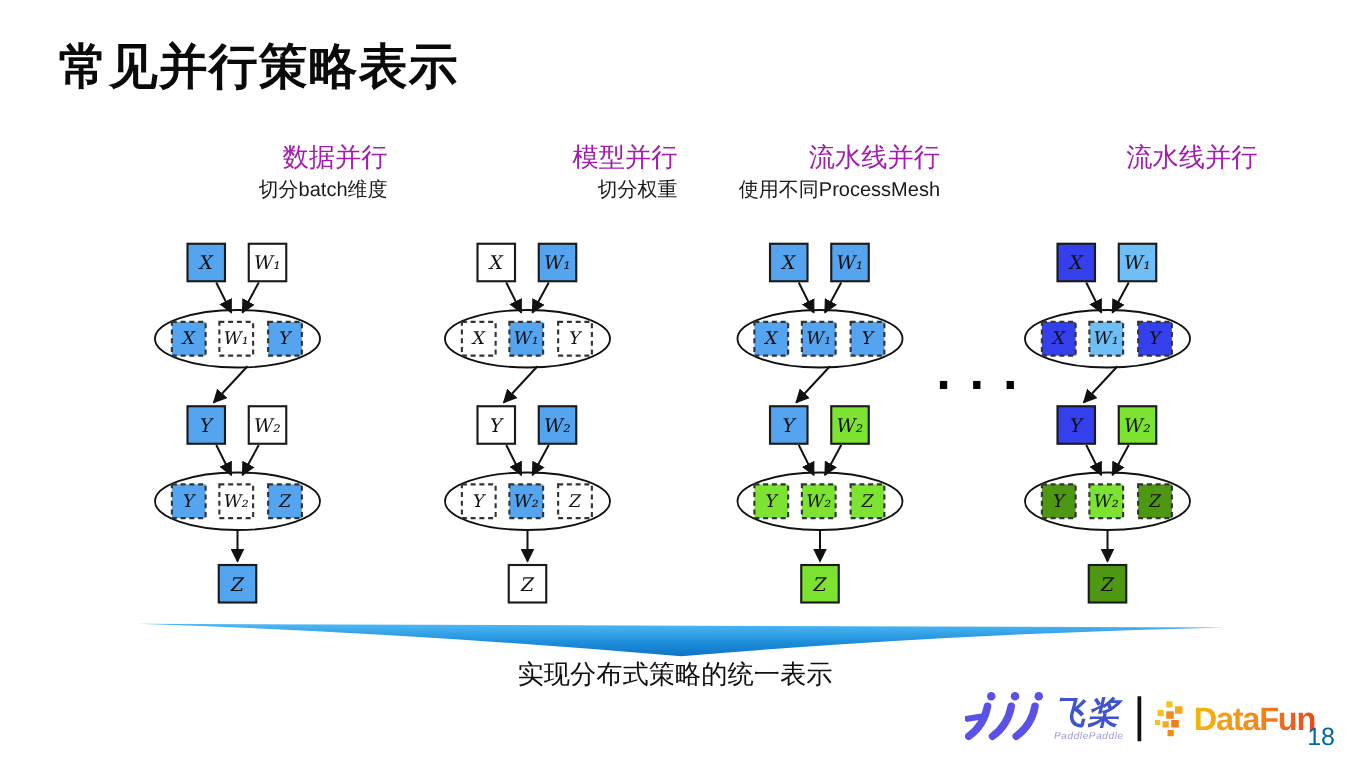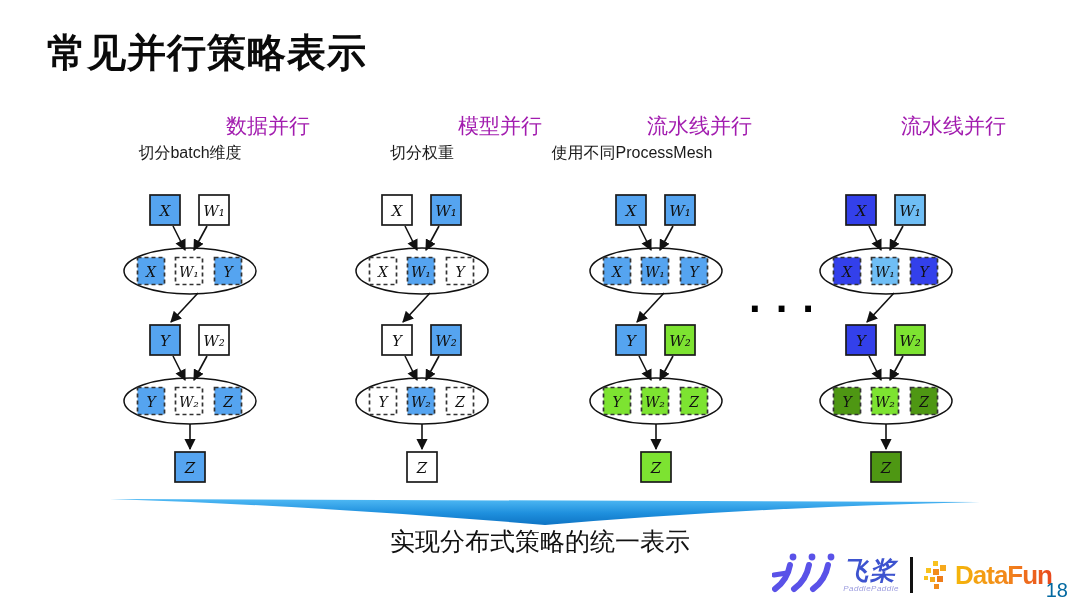--- a/index.html
+++ b/index.html
@@ -2,27 +2,27 @@
 <html><head>
 <meta charset="utf-8">
 <style>
   html,body{margin:0;padding:0;background:#fff;}
   #slide{position:relative;width:1080px;height:608px;background:#ffffff;overflow:hidden;
          font-family:"Liberation Sans",sans-serif;}
   #title{position:absolute;left:47px;top:26px;font-size:39px;font-weight:800;color:#0a0a0a;letter-spacing:1px;}
   .column{position:absolute;top:112px;width:240px;text-align:center;}
   #col0{left:70px;} #col1{left:302px;} #col2{left:512px;} #col3{left:766px;}
   .col-title{font-size:21px;font-weight:400;color:#a21caf;text-align:right;}
-  .col-sub{font-size:16px;color:#1a1a1a;margin-top:3px;line-height:1.25;white-space:pre-line;}
+  .col-sub{font-size:16px;color:#1a1a1a;margin-top:3px;line-height:1.25;white-space:pre-line;text-align:right;}
   .dg{position:absolute;top:193px;width:170px;height:292px;}
   #dg0{left:105px;} #dg1{left:337px;} #dg2{left:571px;} #dg3{left:801px;}
   #dots{position:absolute;left:744px;top:282px;font-size:36px;font-weight:900;color:#000;
         letter-spacing:5px;line-height:1;font-family:"DejaVu Sans Mono",monospace;}
   #swoosh{position:absolute;left:108px;top:493px;}
-  #caption{position:absolute;left:0;top:525px;width:1080px;text-align:center;font-size:25px;color:#111;font-family:Liberation Mono, monospace;}
+  #caption{position:absolute;left:0;top:525px;width:1080px;text-align:center;font-size:21px;color:#111;font-family:Liberation Mono, monospace;}
   #footer{position:absolute;right:28px;bottom:10px;display:flex;align-items:center;gap:7px;}
   .paddle-txt{display:flex;flex-direction:column;align-items:flex-start;line-height:1;font-style:italic;}
   .paddle-cn{font-size:25px;font-weight:700;color:#3D53CF;letter-spacing:2px;}
   .paddle-en{font-size:8px;color:#9A9ADE;letter-spacing:0.5px;margin-top:2px;}
   .footer-divider{width:3px;height:36px;background:#111;margin:0 4px;}
   .datafun-txt{font-size:26px;font-weight:700;letter-spacing:-1px;
         background:linear-gradient(90deg,#F5B70A 0%,#F2851C 55%,#E8481E 100%);
         -webkit-background-clip:text;background-clip:text;color:transparent;}
   #page-num{position:absolute;right:12px;bottom:6px;font-size:20px;color:#0369a1;}
   svg text.nodelbl{font-family:"DejaVu Serif",serif;font-style:italic;fill:#111;}

